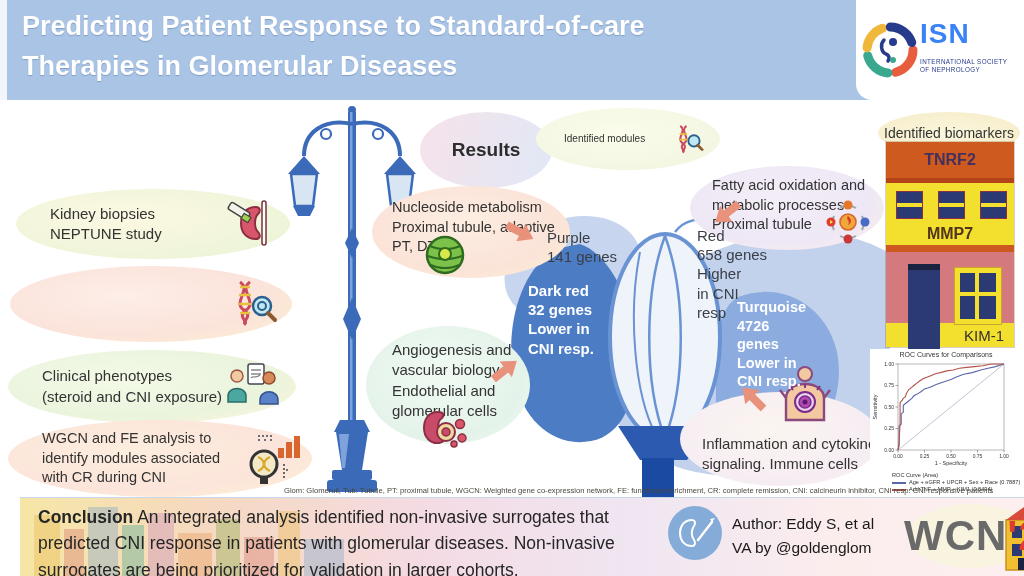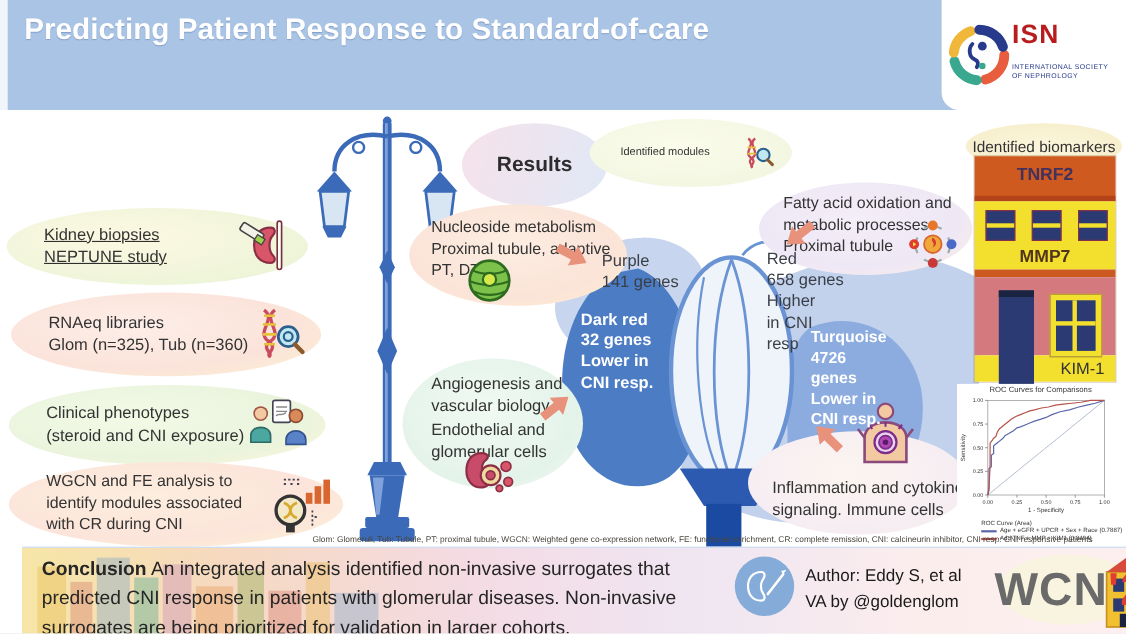--- a/index.html
+++ b/index.html
@@ -4,28 +4,28 @@
 <style>
   html,body{margin:0;padding:0;background:#e8e8e8;}
   #poster{position:relative;width:1024px;height:576px;background:#ffffff;overflow:hidden;
     font-family:"Liberation Sans",sans-serif;color:#2f2f2f;}
   
   #header{position:absolute;left:0;top:0;width:1024px;height:100px;background:#a9c4e5;}
   #header-left-stripe{position:absolute;left:0;top:0;width:7px;height:100px;background:#ffffff;opacity:.85;}
   #title{position:absolute;left:22px;top:6px;font-size:27px;font-weight:bold;color:#ffffff;
     line-height:40px;text-shadow:0 1px 1px rgba(60,90,140,.35);}
   #isn-box{position:absolute;right:0;top:0;width:168px;height:100px;background:#ffffff;border-bottom-left-radius:16px;}
-  #isn-text{position:absolute;left:64px;top:18px;font-size:24px;font-weight:bold;color:#b91c1c;letter-spacing:1px;}
+  #isn-text{position:absolute;left:64px;top:18px;font-size:28px;font-weight:bold;color:#3b82f6;letter-spacing:1px;}
   #isn-sub{position:absolute;left:64px;top:58px;font-size:6.3px;color:#273a8c;letter-spacing:.4px;white-space:pre-line;line-height:8px;}
   
   .bubble{position:absolute;border-radius:50%;display:flex;align-items:center;}
   .bubble .txt{white-space:pre-line;font-size:15px;line-height:1.35;color:#333;}
   .heading{font-weight:bold;font-size:19px;color:#2d2d2d;justify-content:center;}
   
-  #mb1{left:6px;top:189px;width:274px;height:70px;background:radial-gradient(ellipse at 40% 40%,#fdf8e2,#eef5d9 70%,#e5efd2);text-decoration:underline;}
+  #mb1{left:16px;top:189px;width:274px;height:70px;background:radial-gradient(ellipse at 40% 40%,#fdf8e2,#eef5d9 70%,#e5efd2);}
   #mb2{left:10px;top:266px;width:282px;height:76px;background:radial-gradient(ellipse at 40% 40%,#fdeee8,#fbe3da 60%,#fdf2cf);}
   #mb3{left:8px;top:350px;width:288px;height:73px;background:radial-gradient(ellipse at 40% 40%,#f3fae6,#eaf4dd 60%,#fdf6d6);}
   #mb4{left:8px;top:420px;width:304px;height:77px;background:radial-gradient(ellipse at 40% 40%,#fdeede,#fce4da 60%,#fdf4d4);}
   .bubble .txt.pad{padding-left:34px;}
   .bubble .icon{position:absolute;}
   
   #rb-nucleoside{left:372px;top:186px;width:198px;height:92px;background:radial-gradient(ellipse at 45% 40%,#fdeee2,#fbe3d8 60%,#fdf0d2);}
   #rb-angio{left:366px;top:326px;width:164px;height:118px;background:radial-gradient(ellipse at 45% 40%,#f0faf2,#e4f3ea 65%,#eef8ee);}
   #rb-fatty{left:690px;top:166px;width:194px;height:84px;background:radial-gradient(ellipse at 45% 40%,#f4eef8,#eee7f5 60%,#fdf0e8);}
   #rb-inflam{left:680px;top:392px;width:200px;height:94px;background:radial-gradient(ellipse at 45% 40%,#fbf5ef,#f6edf3 65%,#f8f0ec);}
@@ -83,20 +83,21 @@
 </style>
 </head>
 <body>
 
 <div id="poster">
 
   <div id="header">
     <div id="header-left-stripe"></div>
     <div id="title">
       <div>Predicting Patient Response to Standard-of-care</div>
+      <div>Therapies in Glomerular Diseases</div>
     </div>
     <div id="isn-box">
       <svg class="art" style="left:6px;top:22px" width="56" height="56" viewBox="0 0 56 56">
         <circle cx="28" cy="28" r="23" fill="none" stroke="#e85d3d" stroke-width="9" stroke-dasharray="30 115" stroke-dashoffset="0" stroke-linecap="round"></circle>
         <circle cx="28" cy="28" r="23" fill="none" stroke="#3aa88f" stroke-width="9" stroke-dasharray="28 117" stroke-dashoffset="-38" stroke-linecap="round"></circle>
         <circle cx="28" cy="28" r="23" fill="none" stroke="#f0b83a" stroke-width="9" stroke-dasharray="26 119" stroke-dashoffset="-74" stroke-linecap="round"></circle>
         <circle cx="28" cy="28" r="23" fill="none" stroke="#273a8c" stroke-width="9" stroke-dasharray="28 117" stroke-dashoffset="-108" stroke-linecap="round"></circle>
         <circle cx="28" cy="28" r="16" fill="#ffffff"></circle>
         <path d="M22 18 C18 22 19 30 24 32 C27 33 28 36 26 39" fill="none" stroke="#273a8c" stroke-width="3.5" stroke-linecap="round"></path>
         <circle cx="31" cy="20" r="4" fill="#273a8c"></circle>
@@ -114,22 +115,20 @@
 NEPTUNE study</div>
     <svg class="icon" style="right:18px;top:10px" width="46" height="48" viewBox="0 0 46 48">
       <rect x="36" y="2" width="4" height="44" rx="2" fill="#fff" stroke="#7a2f3a" stroke-width="1.5"></rect>
       <path d="M30 8 C20 8 15 15 15 24 C15 33 20 40 30 40 C34 40 35 36 32 33 C28 29 28 19 32 15 C35 12 34 8 30 8 Z" fill="#d9566a" stroke="#8c2f44" stroke-width="2"></path>
       <rect x="2" y="8" width="22" height="8" rx="2" transform="rotate(32 13 12)" fill="#f2f2e8" stroke="#444" stroke-width="1.5"></rect>
       <rect x="16" y="16" width="8" height="6" transform="rotate(32 20 19)" fill="#9ed24a" stroke="#444" stroke-width="1.2"></rect>
     </svg>
   </div>
 
   <div class="bubble" id="mb2">
-    <div class="txt pad">RNAeq libraries
-Glom (n=325), Tub (n=360)</div>
     <svg class="icon" style="right:14px;top:14px" width="48" height="46" viewBox="0 0 48 46">
       <path d="M10 2 C22 10 2 22 14 30 C24 37 10 42 16 44" fill="none" stroke="#c94b5e" stroke-width="3"></path>
       <path d="M20 2 C8 10 28 22 16 30 C6 37 20 42 14 44" fill="none" stroke="#c94b5e" stroke-width="3"></path>
       <line x1="10" y1="7" x2="20" y2="7" stroke="#e8c23a" stroke-width="2.4"></line>
       <line x1="9" y1="15" x2="21" y2="15" stroke="#e8c23a" stroke-width="2.4"></line>
       <line x1="9" y1="24" x2="21" y2="24" stroke="#e8c23a" stroke-width="2.4"></line>
       <line x1="10" y1="33" x2="20" y2="33" stroke="#e8c23a" stroke-width="2.4"></line>
       <circle cx="32" cy="26" r="9" fill="#bfe8f2" stroke="#2b5f8c" stroke-width="2.5"></circle>
       <circle cx="32" cy="26" r="4" fill="none" stroke="#2b5f8c" stroke-width="2"></circle>
       <line x1="38" y1="33" x2="45" y2="40" stroke="#8c5a2f" stroke-width="4" stroke-linecap="round"></line>

